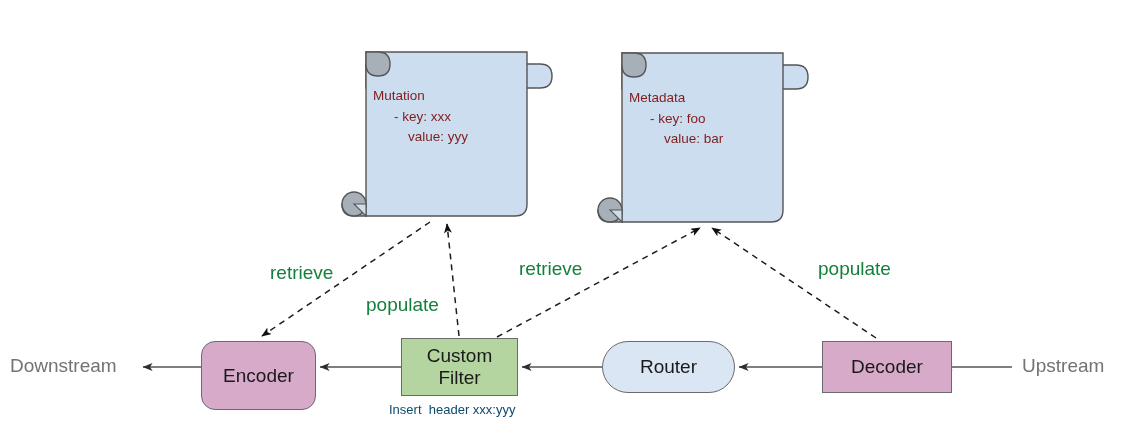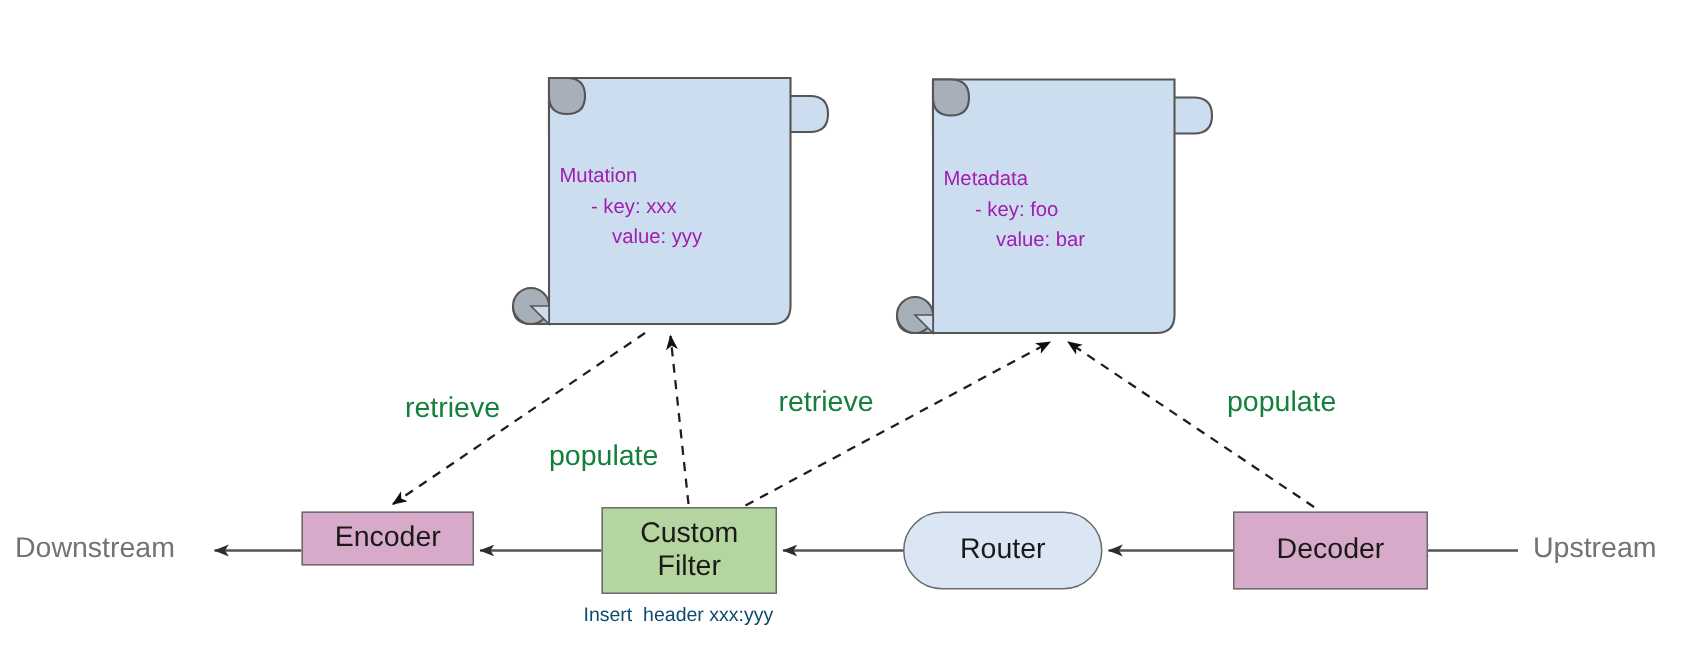--- a/index.html
+++ b/index.html
@@ -16,21 +16,21 @@
         font-size:19px;line-height:1.15;color:#1a1a1a;}
   .node.pink{background:#d6aac8;}
   .node.green{background:#b4d4a0;}
   .node.blue{background:#dae6f4;}
 
   .edge-label{position:absolute;font-size:19px;color:#15803d;white-space:nowrap;}
   .side-label{position:absolute;font-size:19px;color:#737373;white-space:nowrap;}
   .caption{position:absolute;font-size:13px;color:#0c4a6e;white-space:pre;}
   .caption.faded{color:#9aa7bb;overflow:hidden;}
 
-  .doc-text{position:absolute;font-size:13.5px;line-height:1.55;color:#a21caf;white-space:pre;margin-top:21px;}
+  .doc-text{position:absolute;font-size:13.5px;line-height:1.55;color:#7f1d1d;white-space:pre;}
 </style>
 </head>
 <body>
 
 <div id="canvas">
 
   <svg class="layer" viewBox="0 0 1125 435" preserveAspectRatio="none">
     <defs>
       <marker id="solidArrow" markerWidth="12" markerHeight="12" refX="9.6" refY="4" orient="auto" markerUnits="userSpaceOnUse">
         <path d="M0,0 L10,4 L0,8 L2.6,4 Z" fill="#2e2e2e"></path>
@@ -82,21 +82,21 @@
   </svg>
 
   <div class="doc-text" style="left:373px;top:86px;">Mutation</div>
   <div class="doc-text" style="left:394px;top:107px;">- key: xxx</div>
   <div class="doc-text" style="left:408px;top:127px;">value: yyy</div>
 
   <div class="doc-text" style="left:629px;top:88px;">Metadata</div>
   <div class="doc-text" style="left:650px;top:109px;">- key: foo</div>
   <div class="doc-text" style="left:664px;top:129px;">value: bar</div>
 
-  <div class="node pink" style="left:201px;top:341px;width:115px;height:36px;">
+  <div class="node pink" style="left:201px;top:341px;width:115px;height:69px;border-radius:14px;">
     <span>Encoder</span>
   </div>
 
   <div class="node green" style="left:401px;top:338px;width:117px;height:58px;flex-direction:column;">
     <span>Custom</span>
     <span>Filter</span>
   </div>
 
   <div class="node blue" style="left:602px;top:341px;width:133px;height:52px;border-radius:26px;">
     <span>Router</span>

